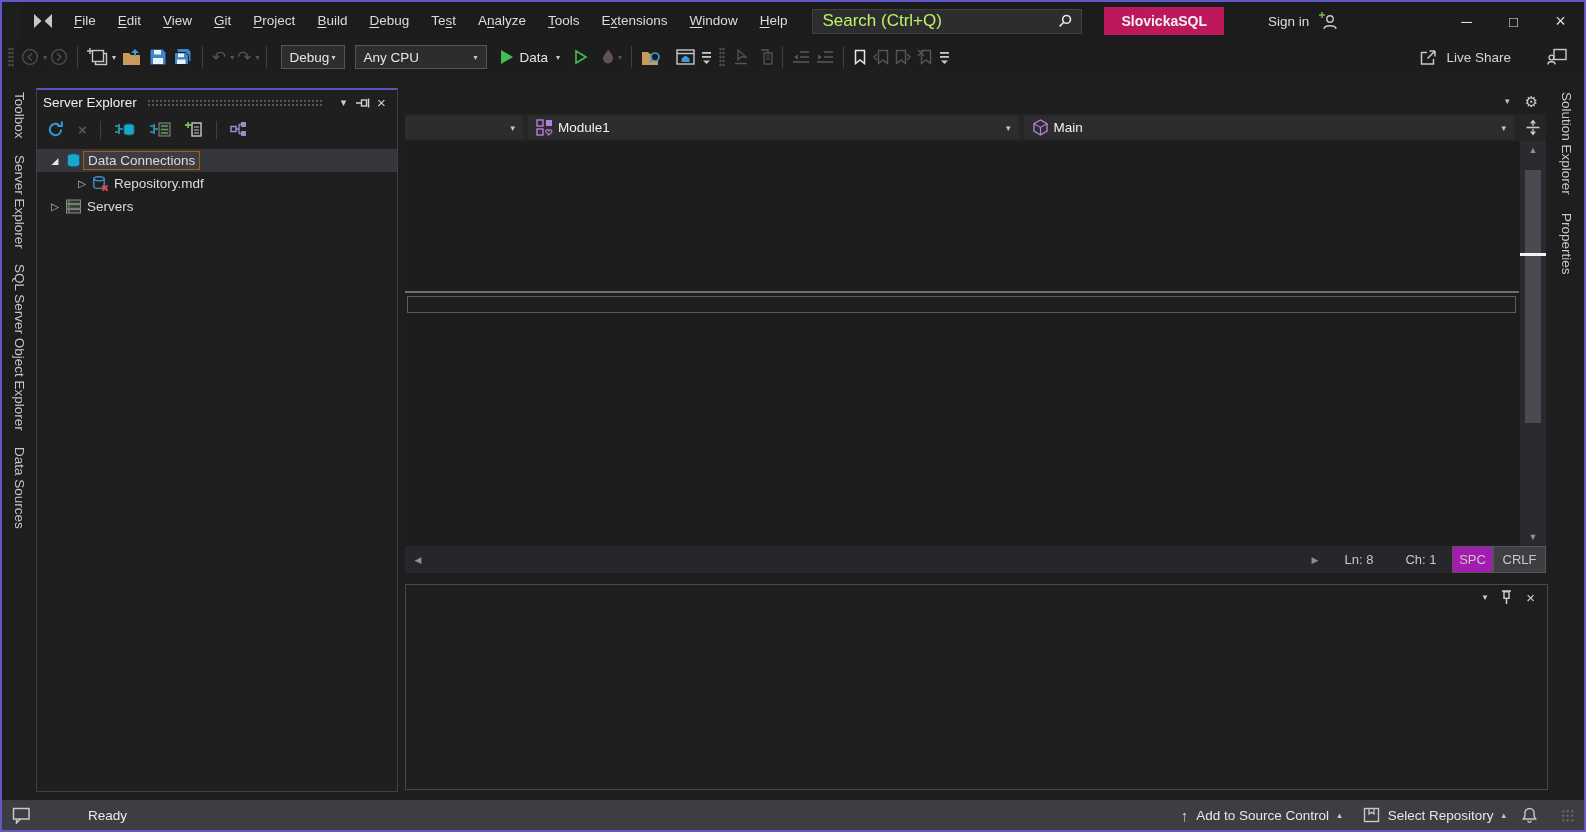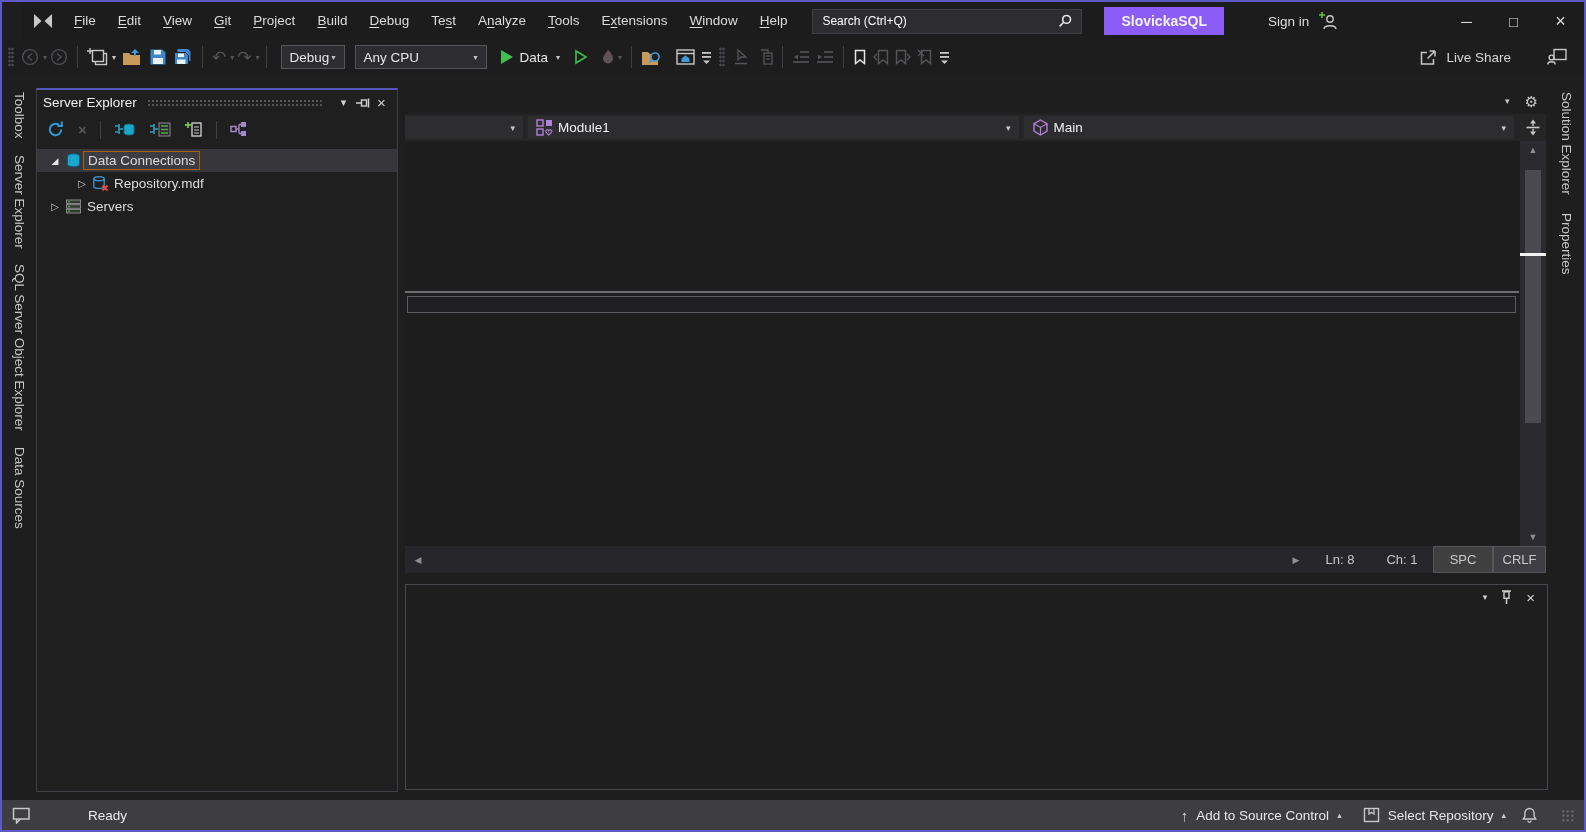--- a/index.html
+++ b/index.html
@@ -6,22 +6,22 @@
   *{box-sizing:border-box;}
   .window{width:1586px;height:832px;border:2px solid #5E59C4;background:#1E1E1E;display:flex;flex-direction:column;color:#DCDCDC;overflow:hidden;position:relative;}
 
   
   .titlebar{flex:0 0 38px;display:flex;align-items:center;background:#1C1C1C;padding-left:10px;margin-left:19px;}
   .vslogo{display:flex;align-items:center;margin-right:8px;}
   .menubar{display:flex;align-items:center;}
   .menu-item{padding:0 11px;height:30px;line-height:30px;font-size:13.5px;color:#DCDCDC;cursor:default;}
   .menu-item u{text-decoration:underline;text-underline-offset:2px;}
   .searchbox{width:270px;height:25px;margin-left:14px;background:#2D2D30;border:1px solid #3F3F46;display:flex;align-items:center;justify-content:space-between;padding:0 9px;}
-  .search-ph{color:#ffffff;font-size:12px;}
-  .wintitle{margin-left:22px;background:#8b5cf6;color:#F2F2F2;font-size:14px;font-weight:700;padding:6px 17px;white-space:nowrap;}
+  .search-ph{color:#bef264;font-size:17px;}
+  .wintitle{margin-left:22px;background:#be185d;color:#F2F2F2;font-size:14px;font-weight:700;padding:6px 17px;white-space:nowrap;}
   .signin{margin-left:44px;display:flex;align-items:center;gap:8px;font-size:13.5px;color:#DCDCDC;}
   .wincontrols{margin-left:auto;display:flex;height:38px;}
   .wc{width:47px;display:flex;align-items:center;justify-content:center;color:#DCDCDC;font-size:15px;}
 
   
   .toolbar{flex:0 0 34px;display:flex;align-items:center;background:#1D1D1D;padding:0 2px;}
   .tgrip{width:6px;height:20px;margin:0 4px;background-image:radial-gradient(#4A4A50 1px,transparent 1.2px);background-size:3px 4px;}
   .tsep{width:1px;height:22px;background:#3F3F46;margin:0 6px;}
   .tbtn{height:26px;padding:0 3px;display:flex;align-items:center;justify-content:center;gap:2px;}
   .tcaret{color:#C8C8C8;font-size:8px;padding-left:1px;}
@@ -75,21 +75,21 @@
   .vs-up{position:absolute;top:4px;left:0;right:0;text-align:center;color:#8E8E93;font-size:9px;}
   .vs-down{position:absolute;bottom:4px;left:0;right:0;text-align:center;color:#8E8E93;font-size:9px;}
   .vthumb{position:absolute;top:29px;height:253px;left:5px;right:5px;background:#4A4A50;}
   .vcaretline{position:absolute;top:112px;left:0;right:0;height:3px;background:#F2F2F2;}
   .hscroll{flex:0 0 27px;background:#27272B;display:flex;align-items:stretch;}
   .h-arrow{width:26px;display:flex;align-items:center;justify-content:center;color:#8E8E93;font-size:9px;}
   .htrack{flex:1;}
   .stat-cell{display:flex;align-items:center;justify-content:center;color:#C8C8C8;font-size:13px;white-space:nowrap;}
   .cell-ln{width:62px;}
   .cell-ch{width:62px;}
-  .boxed{border:1px solid #55555C;background:#404040;width:60px;}
+  .boxed{border:1px solid #55555C;background:#a21caf;width:41px;}
   .boxed.lit{background:#3E3E43;width:53px;}
 
   
   .bottom-panel{position:absolute;left:403px;right:36px;top:510px;height:206px;background:#1E1E1E;border:1px solid #47474D;}
   .bp-header{height:24px;display:flex;justify-content:flex-end;align-items:center;gap:13px;padding-right:12px;}
   .bp-btn{color:#D0D0D0;display:flex;align-items:center;justify-content:center;}
   .bp-close{font-size:15px;line-height:1;}
 
   
   .statusbar{flex:0 0 30px;background:#3D3D42;display:flex;align-items:center;padding:0 10px;font-size:13.5px;color:#ECECEC;gap:47px;}

